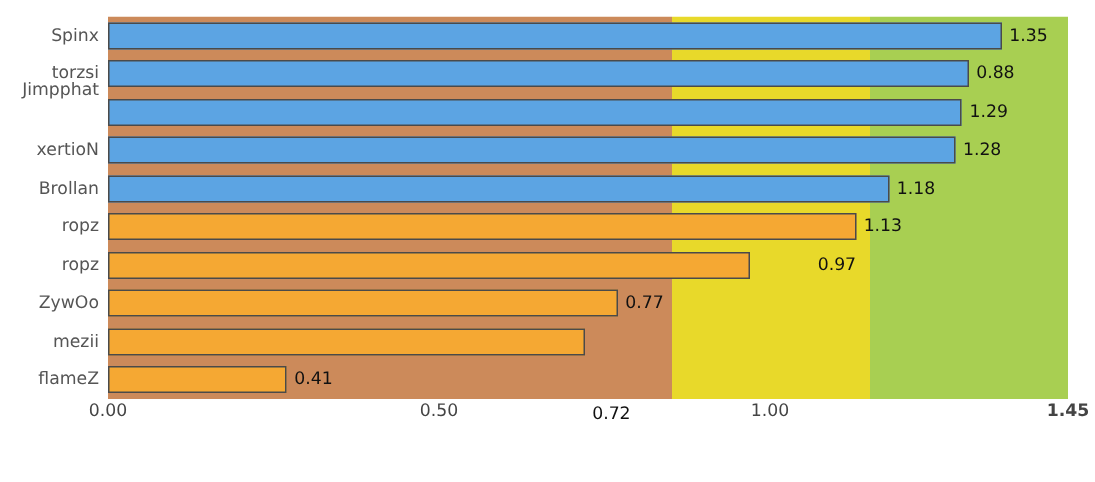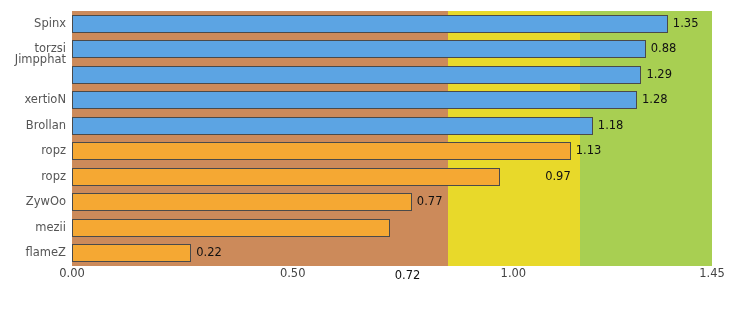--- a/index.html
+++ b/index.html
@@ -179,24 +179,24 @@
   <div id="value-labels">
       <div class="bar-value" style="left: 672.862px; top: 17.75px;">1.35</div>
       <div class="bar-value" style="left: 650.793px; top: 43.25px;">0.88</div>
       <div class="bar-value" style="left: 646.379px; top: 68.75px;">1.29</div>
       <div class="bar-value" style="left: 641.966px; top: 94.25px;">1.28</div>
       <div class="bar-value" style="left: 597.828px; top: 119.75px;">1.18</div>
       <div class="bar-value" style="left: 575.759px; top: 145.25px;">1.13</div>
       <div class="bar-value" style="left: 505.138px; top: 170.75px; margin-left: 40px;">0.97</div>
       <div class="bar-value" style="left: 416.862px; top: 196.25px;">0.77</div>
       <div class="bar-value" style="left: 394.793px; top: 221.75px; margin-top: 48px;">0.72</div>
-      <div class="bar-value" style="left: 196.172px; top: 247.25px;">0.22</div>
+      <div class="bar-value" style="left: 196.172px; top: 247.25px;">0.41</div>
     </div>
 
   <div class="axis-ticks" id="axis-ticks">
       <div class="tick-label" style="left: 72px;">0.00</div>
       <div class="tick-label" style="left: 292.69px;">0.50</div>
       <div class="tick-label" style="left: 513.379px;">1.00</div>
-      <div class="tick-label" style="left: 712px;">1.45</div>
+      <div class="tick-label" style="left: 712px; font-weight: bold;">1.45</div>
     </div>
 
 
 </div>
 
 </body></html>

